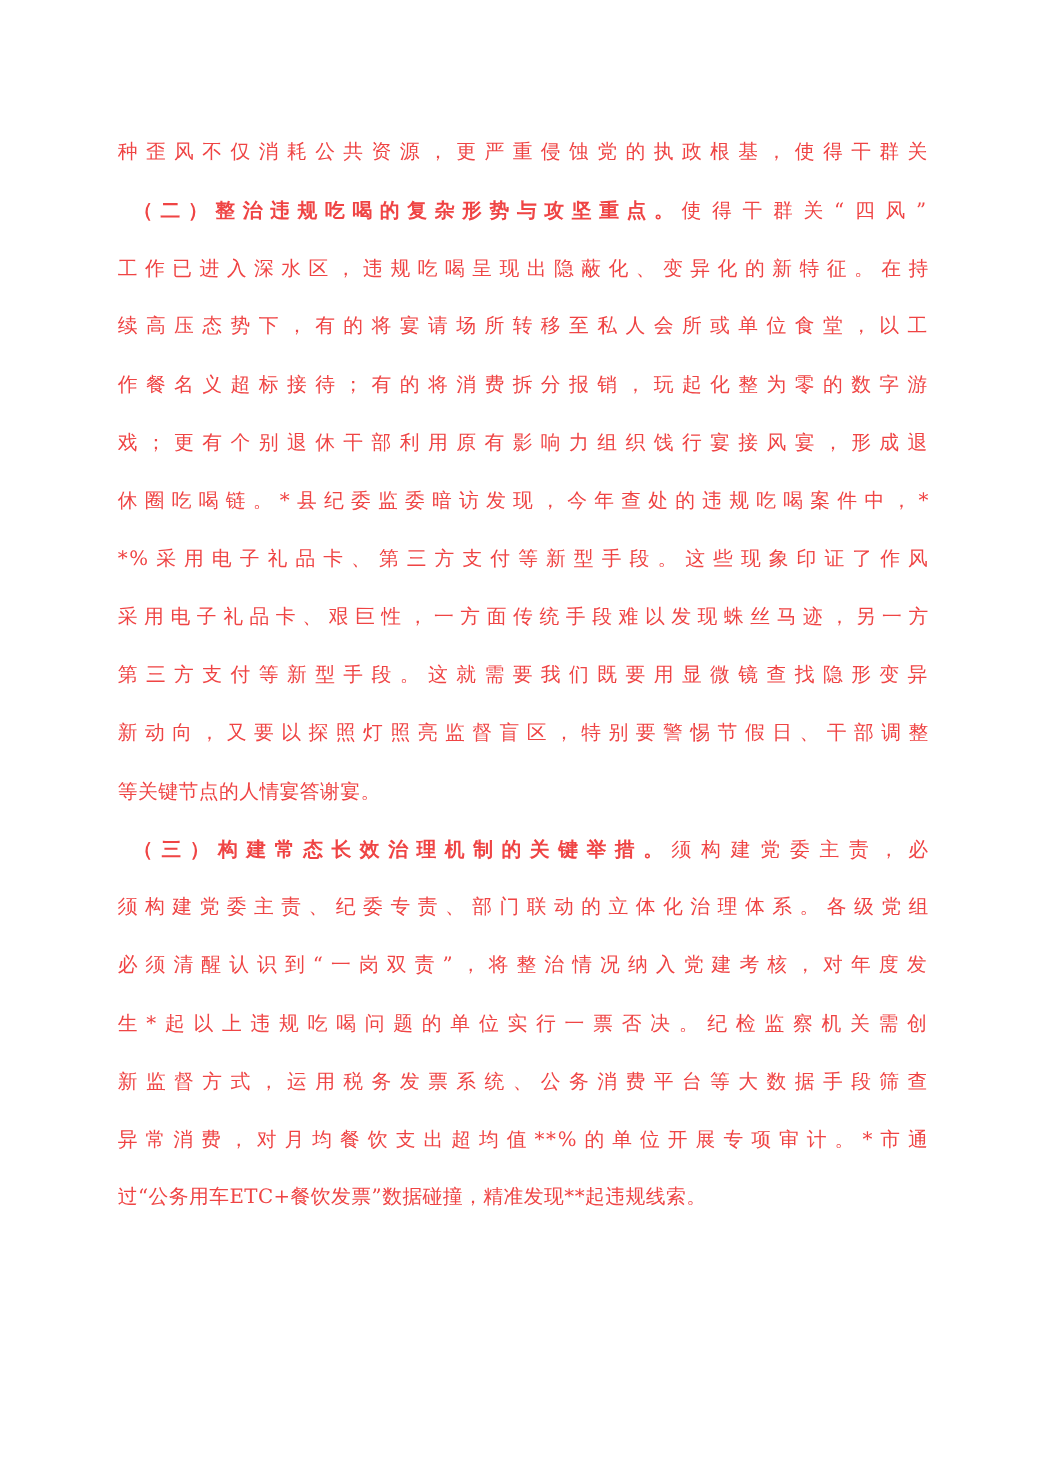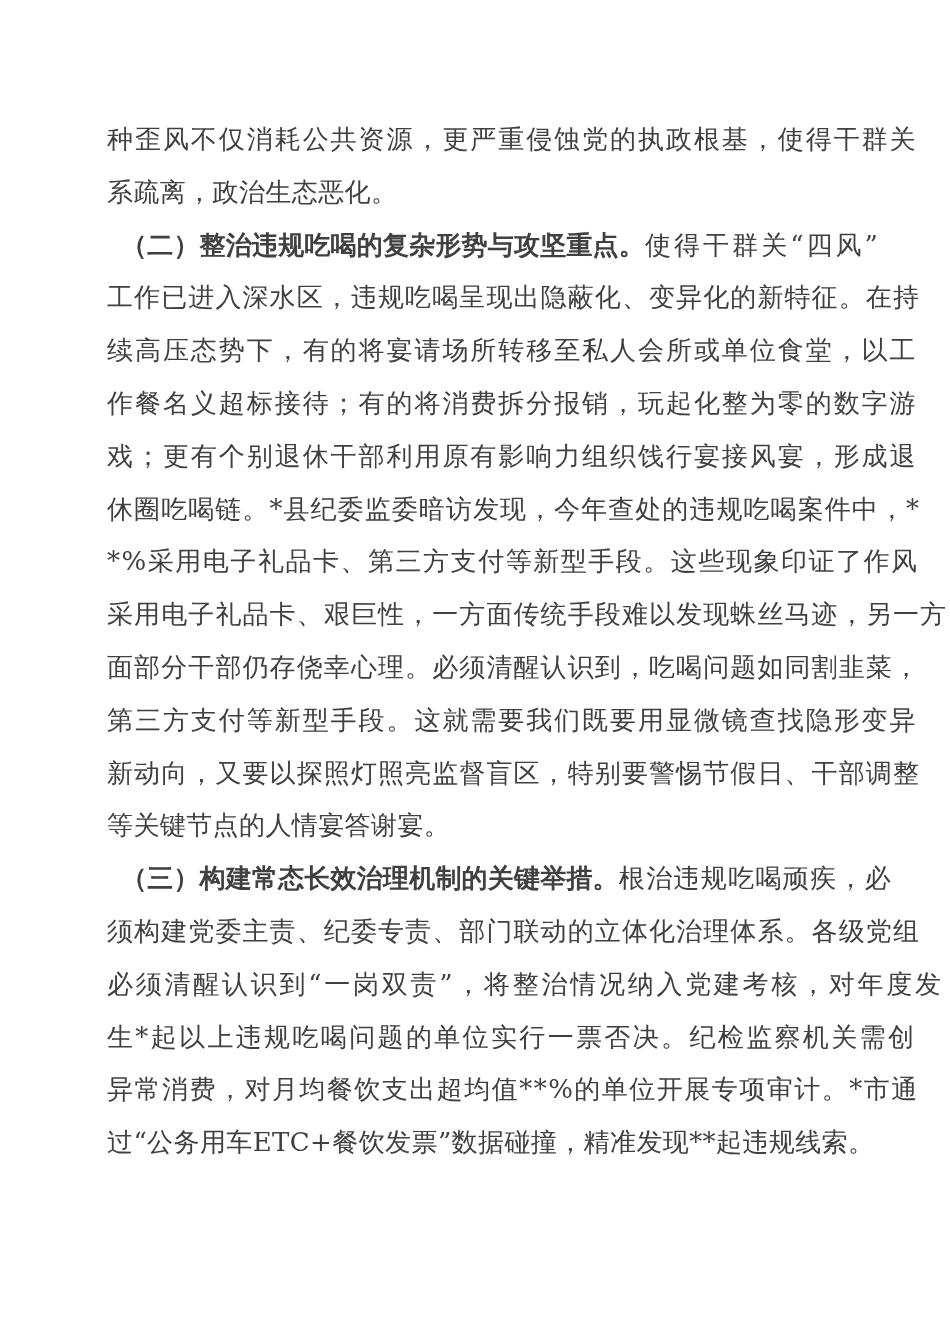--- a/index.html
+++ b/index.html
@@ -3,58 +3,57 @@
 <meta charset="utf-8">
 <style>
   html, body { margin: 0; padding: 0; background: #ffffff; }
   body { width: 950px; height: 1344px; position: relative; overflow: hidden; }
   .page {
     position: absolute;
     left: 107px;
     top: 113px;
     width: 738px;
     font-family: "DejaVu Serif", "Liberation Serif", serif;
-    font-size: 26px;
+    font-size: 18px;
     line-height: 52.8px;
-    color: #404040;
+    color: #ef4444;
     text-align: justify;
     letter-spacing: 0.4px;
   }
   .para { margin: 0; text-indent: 0; }
   .heading { font-weight: bold; font-family: "DejaVu Sans", "Liberation Sans", sans-serif; letter-spacing: 0.2px; }
   .line { display: block; white-space: nowrap; text-align-last: justify; text-align: justify; }
   .line.last { text-align-last: left; }
 </style>
 </head>
 <body>
 
 <div class="page">
 
   <div class="para">
     <span class="line" style="display: block; letter-spacing: 1.94828px;">种歪风不仅消耗公共资源，更严重侵蚀党的执政根基，使得干群关</span>
-    <span class="line last">系疏离，政治生态恶化。</span>
   </div>
 
   <div class="para">
     <span class="line" style="padding-left: 14px; display: block; letter-spacing: 3.0346px;"><span class="heading">（二）整治违规吃喝的复杂形势与攻坚重点。</span><span>使得干群关“四风”</span></span>
     <span class="line" style="display: block; letter-spacing: 1.1px;">工作已进入深水区，违规吃喝呈现出隐蔽化、变异化的新特征。在持</span>
     <span class="line" style="display: block; letter-spacing: 1.94828px;">续高压态势下，有的将宴请场所转移至私人会所或单位食堂，以工</span>
     <span class="line" style="display: block; letter-spacing: 1.94828px;">作餐名义超标接待；有的将消费拆分报销，玩起化整为零的数字游</span>
     <span class="line" style="display: block; letter-spacing: 1.94828px;">戏；更有个别退休干部利用原有影响力组织饯行宴接风宴，形成退</span>
     <span class="line" style="display: block; letter-spacing: 1.06452px;">休圈吃喝链。*县纪委监委暗访发现，今年查处的违规吃喝案件中，*</span>
     <span class="line" style="display: block; letter-spacing: 1.53021px;">*%采用电子礼品卡、第三方支付等新型手段。这些现象印证了作风</span>
     <span class="line" style="display: block; letter-spacing: 1.1px;">采用电子礼品卡、艰巨性，一方面传统手段难以发现蛛丝马迹，另一方</span>
-    <span class="line" style="display: block; letter-spacing: 1.1px;">面部分干部仍存侥幸心理。必须清醒认识到，吃喝问题如同割韭菜，</span>
     <span class="line" style="display: block; letter-spacing: 1.94828px;">第三方支付等新型手段。这就需要我们既要用显微镜查找隐形变异</span>
     <span class="line" style="display: block; letter-spacing: 1.1px;">新动向，又要以探照灯照亮监督盲区，特别要警惕节假日、干部调整</span>
     <span class="line last">等关键节点的人情宴答谢宴。</span>
   </div>
 
   <div class="para">
-    <span class="line" style="padding-left: 14px; display: block; letter-spacing: 1.33405px;"><span class="heading">（三）构建常态长效治理机制的关键举措。</span><span>根治违规吃喝顽疾，必</span></span>
+    <span class="line" style="padding-left: 14px; display: block; letter-spacing: 1.33405px;"><span class="heading">（三）构建常态长效治理机制的关键举措。</span><span>须构建党委主责，必</span></span>
     <span class="line" style="display: block; letter-spacing: 1.1px;">须构建党委主责、纪委专责、部门联动的立体化治理体系。各级党组</span>
     <span class="line" style="display: block; letter-spacing: 2.7403px;">必须清醒认识到“一岗双责”，将整治情况纳入党建考核，对年度发</span>
     <span class="line" style="display: block; letter-spacing: 2.35345px;">生*起以上违规吃喝问题的单位实行一票否决。纪检监察机关需创</span>
+    <span class="line" style="display: block; letter-spacing: 1.94828px;">新监督方式，运用税务发票系统、公务消费平台等大数据手段筛查</span>
     <span class="line" style="display: block; letter-spacing: 1.48085px;">异常消费，对月均餐饮支出超均值**%的单位开展专项审计。*市通</span>
     <span class="line last">过“公务用车ETC+餐饮发票”数据碰撞，精准发现**起违规线索。</span>
   </div>
 
 </div>
 
 </body></html>

